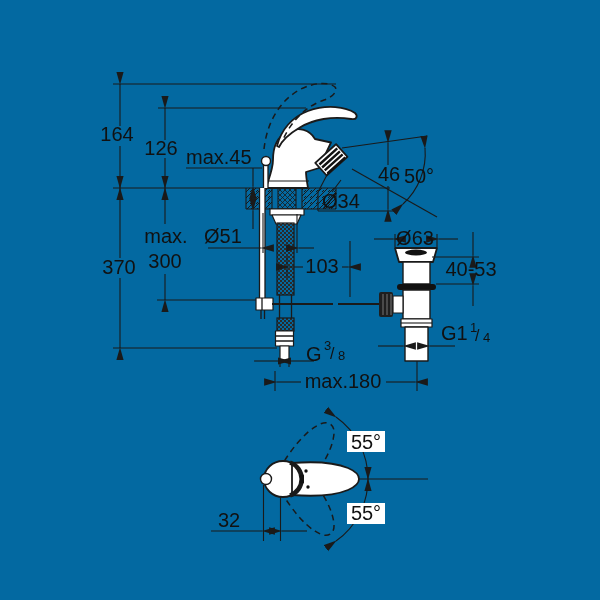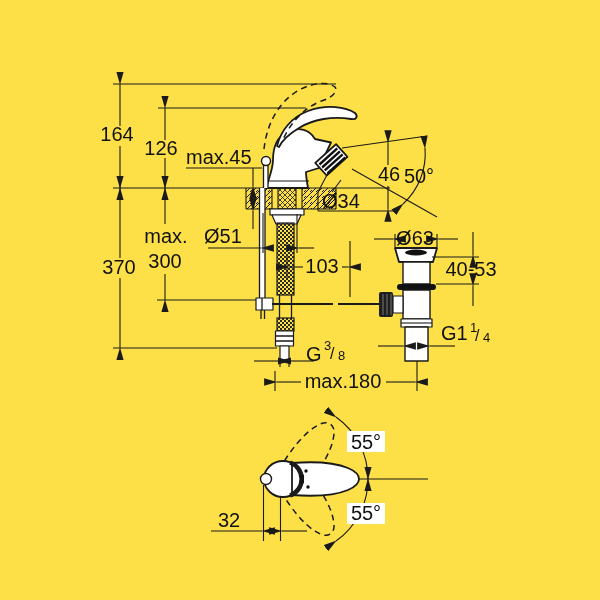--- a/index.html
+++ b/index.html
@@ -1,16 +1,16 @@
 <!DOCTYPE html>
 <html><head>
 <meta charset="utf-8">
 <style>
   html,body{margin:0;padding:0;background:#ffffff;}
-  .stage{width:600px;height:600px;background:#fde047;position:relative;overflow:hidden;}
+  .stage{width:600px;height:600px;background:#0369a1;position:relative;overflow:hidden;}
   svg{display:block;}
   .ol{stroke:#1a1a1a;stroke-width:1.8;fill:#ffffff;stroke-linejoin:round;}
   .olnf{stroke:#1a1a1a;stroke-width:1.8;fill:none;stroke-linejoin:round;}
   .thin{stroke:#1a1a1a;stroke-width:1.3;fill:none;}
   .dim{stroke:#1a1a1a;stroke-width:1.1;fill:none;}
   .dash{stroke-dasharray:6 4.5;}
   .dark{fill:#111111;stroke:none;}
   .lbl{font-family:"Liberation Sans","DejaVu Sans",sans-serif;font-size:20px;fill:#111;}
   .sm{font-family:"Liberation Sans","DejaVu Sans",sans-serif;font-size:13px;fill:#111;}
   .md{font-family:"Liberation Sans","DejaVu Sans",sans-serif;font-size:16px;fill:#111;}

